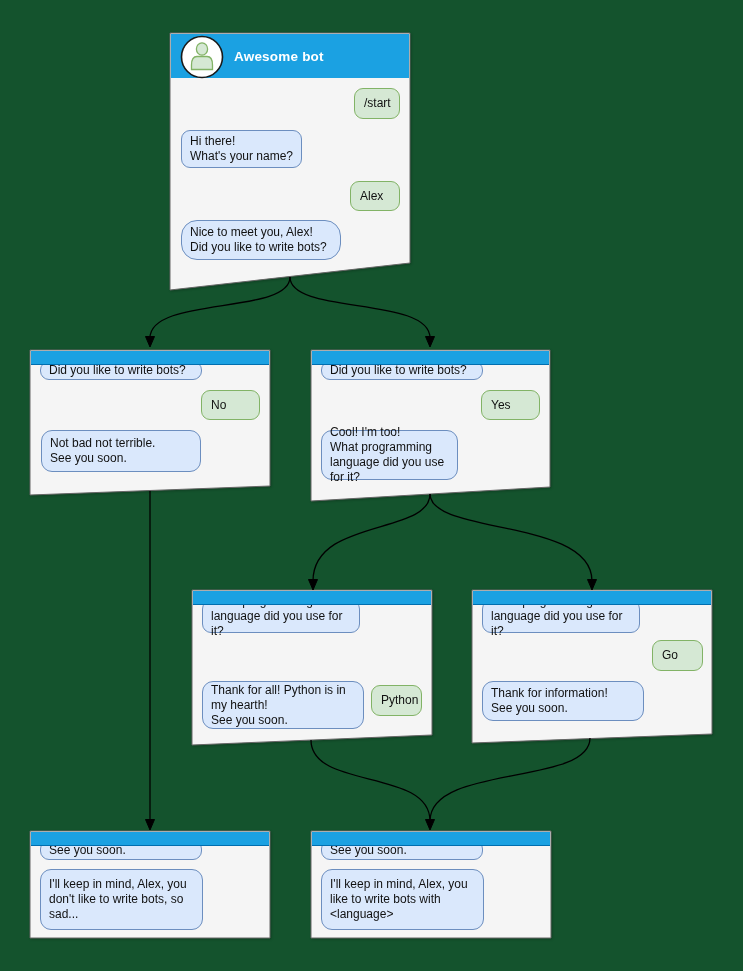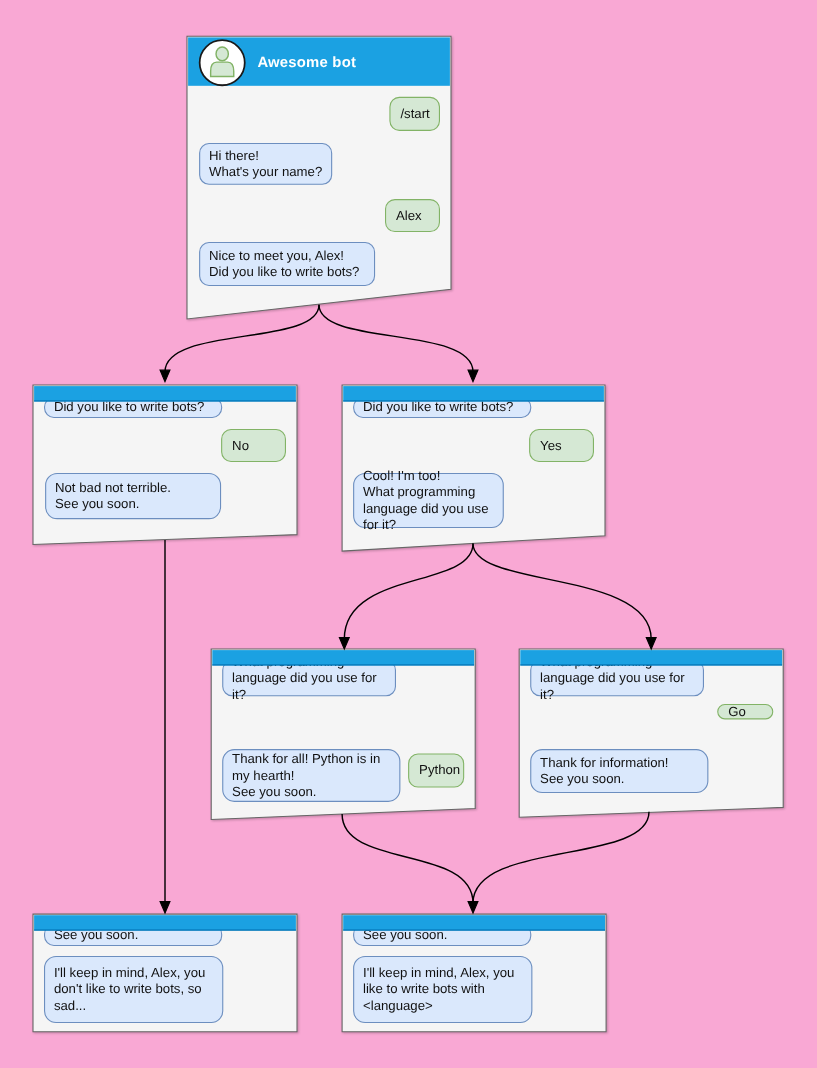--- a/index.html
+++ b/index.html
@@ -1,17 +1,17 @@
 <!DOCTYPE html>
 <html><head>
 <meta charset="utf-8">
 <style>
   html,body { margin:0; padding:0; background:#ffffff; }
   .canvas {
-    position:relative; width:743px; height:971px; background:#f9a8d4;
+    position:relative; width:743px; height:971px; background:#14532d;
     font-family:"Liberation Sans", sans-serif; overflow:hidden;
   }
   .win { position:absolute; }
   .win .shape { position:absolute; left:0; top:0; overflow:visible;
     filter:drop-shadow(1.5px 1.5px 1px rgba(0,0,0,0.22)); }
   .win .shape polygon { fill:#f5f5f5; stroke:#666666; stroke-width:1; }
   .titlebar {
     position:absolute; left:1px; right:1px; top:1px; height:13px;
     background:#1BA1E2; border-bottom:1px solid #006EAF; z-index:3;
   }
@@ -68,21 +68,21 @@
         <circle cx="22" cy="22" r="20.5" fill="#ffffff" stroke="#1a1a1a" stroke-width="1.6"></circle>
         <path d="M11.5 34.5 L11.5 30 Q11.5 21.5 17 21.5 L27 21.5 Q32.5 21.5 32.5 30 L32.5 34.5 Z" fill="#d5e8d4" stroke="#82b366" stroke-width="1.3"></path>
         <ellipse cx="22" cy="14" rx="5.6" ry="6.2" fill="#d5e8d4" stroke="#82b366" stroke-width="1.3"></ellipse>
       </svg>
       <span class="main-title">Awesome bot</span>
     </div>
     <div class="bubble user" style="right:10px; top:55px; width:46px; height:31px;">/start</div>
     <div class="bubble bot" style="left:11px; top:97px; width:121px; height:38px;">Hi there!
 What's your name?</div>
     <div class="bubble user" style="right:10px; top:148px; width:50px; height:30px;">Alex</div>
-    <div class="bubble bot" style="left:11px; top:187px; width:160px; height:40px;">Nice to meet you, Alex!
+    <div class="bubble bot" style="left:11px; top:187px; width:160px; height:40px;border-radius:16px;">Nice to meet you, Alex!
 Did you like to write bots?</div>
   </div>
 
   <div class="win" style="left:30px; top:350px; width:240px; height:145px;">
     <svg class="shape" width="240" height="145">
       <polygon points="0,0 240,0 240,136 0,145"></polygon>
     </svg>
     <div class="titlebar"></div>
     <div class="bubble bot" style="left:10px; top:11px; width:162px; height:19px;">Did you like to write bots?</div>
     <div class="bubble user" style="right:10px; top:40px; width:59px; height:30px;text-align:center;">No</div>
@@ -115,21 +115,21 @@
 See you soon.</div>
   </div>
 
   <div class="win" style="left:472px; top:590px; width:240px; height:153px;">
     <svg class="shape" width="240" height="153">
       <polygon points="0,0 240,0 240,144 0,153"></polygon>
     </svg>
     <div class="titlebar"></div>
     <div class="bubble bot" style="left:10px; top:10px; width:158px; height:33px;">What programming
 language did you use for it?</div>
-    <div class="bubble user" style="right:9px; top:50px; width:51px; height:14px;">Go</div>
+    <div class="bubble user" style="right:9px; top:50px; width:51px; height:31px;">Go</div>
     <div class="bubble bot big" style="left:10px; top:91px; width:162px; height:40px;">Thank for information!
 See you soon.</div>
   </div>
 
   <div class="win" style="left:30px; top:831px; width:240px; height:107px;">
     <svg class="shape" width="240" height="107">
       <polygon points="0,0 240,0 240,107 0,107"></polygon>
     </svg>
     <div class="titlebar"></div>
     <div class="bubble bot" style="left:10px; top:9px; width:162px; height:20px;">See you soon.</div>

